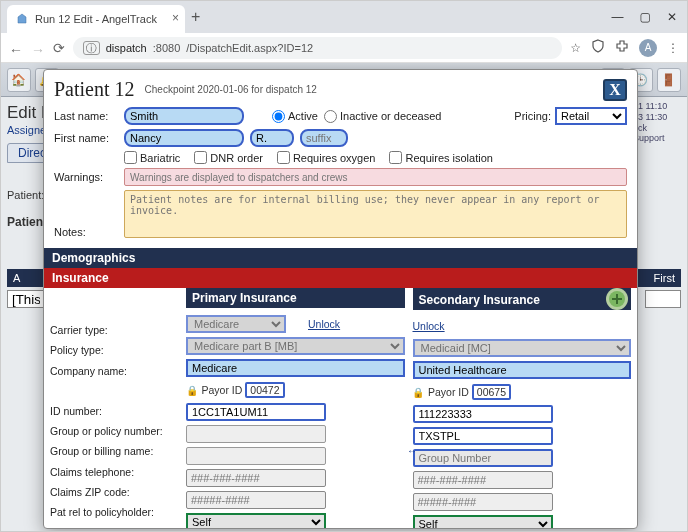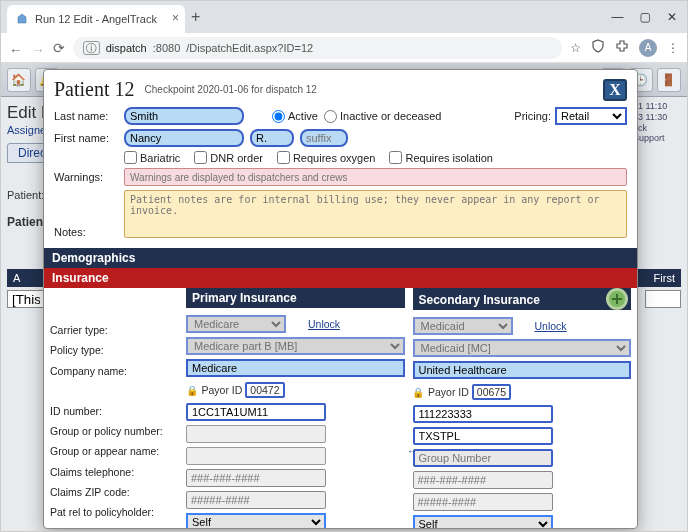--- a/index.html
+++ b/index.html
@@ -64,21 +64,21 @@
   .locked-sel{flex:1;background:#c4c4c4;border:2px solid #3a5fc8;height:18px;font-size:11px;padding:0 2px;color:#333;}
   .unlock{color:#1a3e8c;font-size:10.5px;text-decoration:underline;}
   .company{flex:1;background:#b8daf4;border:2px solid #3a5fc8;height:18px;font-size:11px;padding:0 4px;}
   .payor{font-size:10.5px;color:#333;display:flex;align-items:center;gap:3px;}
   .payor-id{border:2px solid #3a5fc8;padding:0 3px;font-size:10.5px;border-radius:2px;}
   .lock{font-size:10px;color:#555;}
   .txt{flex:1;max-width:140px;height:18px;border:2px solid #3a5fc8;background:#fff;font-size:11px;padding:0 4px;border-radius:2px;}
   .txt.gray{border:1px solid #888;background:#eee;color:#bbb;}
   .txt.grayfilled{border:2px solid #3a5fc8;background:#e8e8e8;color:#777;}
   .linkarrow{position:absolute;left:363px;color:#1a3e8c;font-size:10px;}
-  .sel2{flex:1;max-width:140px;height:18px;border:2px solid #3b82f6;background:#e4e4e4;font-size:11px;}
+  .sel2{flex:1;max-width:140px;height:18px;border:2px solid #15803d;background:#e4e4e4;font-size:11px;}
 </style>
 </head>
 <body>
 
 <div class="browser">
 
   <div class="titlebar">
     <div class="tab">
       <span class="favicon">
           <svg width="12" height="12">
@@ -212,21 +212,21 @@
       <div class="section-bar light">Insurance</div>
 
       <div class="ins-area" style="position:relative">
         <div class="ins-labels">
           <div>Carrier type:</div>
           <div>Policy type:</div>
           <div>Company name:</div>
           <div></div>
           <div>ID number:</div>
           <div>Group or policy number:</div>
-          <div>Group or appear name:</div>
+          <div>Group or billing name:</div>
           <div>Claims telephone:</div>
           <div>Claims ZIP code:</div>
           <div>Pat rel to policyholder:</div>
         </div>
 
         <div class="ins-col">
           <div class="col-head">Primary Insurance</div>
           <div class="cell">
               <select class="locked-sel" style="max-width:100px" disabled=""><option>Medicare</option></select>
               <a class="unlock">Unlock</a>
@@ -265,21 +265,20 @@
         </div>
 
         <span class="linkarrow" style="top:156px">↔</span>
 
         <div class="ins-col">
           <div class="col-head with-icon">
               <span>Secondary Insurance</span>
               <span class="plus-icon"></span>
             </div>
           <div class="cell">
-              <select class="locked-sel" style="max-width:100px" disabled=""><option>Medicaid</option></select>
               <a class="unlock">Unlock</a>
             </div>
           <div class="cell">
               <select class="locked-sel" disabled=""><option>Medicaid [MC]</option></select>
             </div>
           <div class="cell">
               <input class="company" value="United Healthcare" style="">
             </div>
           <div class="cell">
               <span class="payor">

